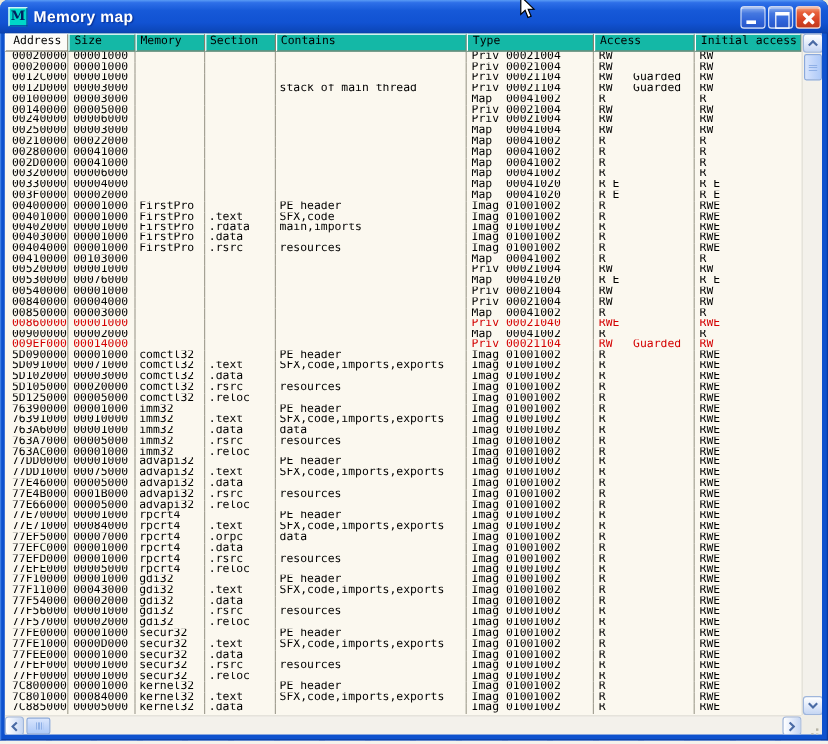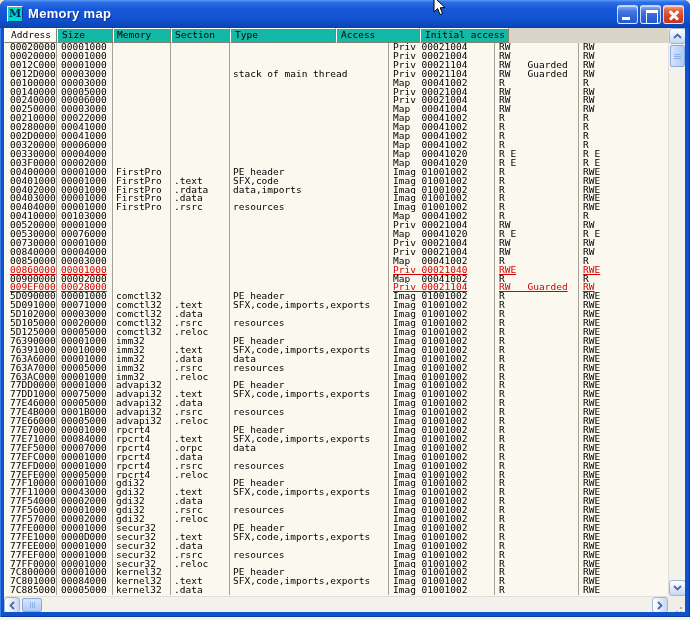--- a/index.html
+++ b/index.html
@@ -65,21 +65,21 @@
   .col-type     { width:106px; padding-left:4px; }
   .col-access   { width:84px;  padding-left:4px; }
   .col-initial  { width:89px;  padding-left:4px; }
 
   
   .table { position:absolute; left:0; top:15px; right:17px; bottom:16px; overflow:hidden; }
   .row { display:flex; height:8.92px; white-space:pre; }
   .cell { height:8.92px; font-size:9.5px; line-height:8.8px; color:#000;
     border-right:1px solid #A5A295; overflow:hidden; white-space:pre; }
   .cell.col-initial { border-right:none; }
-  .row.red .cell { color:var(--red,#D40000);text-decoration:underline; }
+  .row.red .cell { color:var(--red,#D40000); }
 
   
   .vscroll { position:absolute; top:0; right:0; width:17px; bottom:16px;
     background:#F3F1EB; border-left:1px solid #E2DFD6; }
   .hscroll { position:absolute; left:0; bottom:0; right:17px; height:16px;
     background:#F3F1EB; border-top:1px solid #E2DFD6; display:flex; align-items:center; }
   .sbtn { width:16px; height:16px; display:flex; align-items:center; justify-content:center;
     background:linear-gradient(180deg,#FFFFFF 0%,#E3EBFA 50%,#C5D6F3 100%);
     border:1px solid #9FB6DC; border-radius:3px; }
   .hscroll .sbtn { background:linear-gradient(90deg,#FFFFFF 0%,#E3EBFA 50%,#C5D6F3 100%); }
@@ -128,20 +128,21 @@
       </div>
     </div>
 
     <div class="window-body">
 
       <div class="header-row">
         <div class="hcell sorted col-address">Address</div>
         <div class="hcell col-size">Size</div>
         <div class="hcell col-owner">Memory</div>
         <div class="hcell col-section">Section</div>
+        <div class="hcell col-contains">Contains</div>
         <div class="hcell col-type">Type</div>
         <div class="hcell col-access">Access</div>
         <div class="hcell col-initial">Initial access</div>
       </div>
 
       <div class="table">
           <div class="row"><span class="cell col-address">00020000</span><span class="cell col-size">00001000</span><span class="cell col-owner"></span><span class="cell col-section"></span><span class="cell col-contains"></span><span class="cell col-type">Priv 00021004</span><span class="cell col-access">RW</span><span class="cell col-initial">RW</span></div>
           <div class="row"><span class="cell col-address">00020000</span><span class="cell col-size">00001000</span><span class="cell col-owner"></span><span class="cell col-section"></span><span class="cell col-contains"></span><span class="cell col-type">Priv 00021004</span><span class="cell col-access">RW</span><span class="cell col-initial">RW</span></div>
           <div class="row"><span class="cell col-address">0012C000</span><span class="cell col-size">00001000</span><span class="cell col-owner"></span><span class="cell col-section"></span><span class="cell col-contains"></span><span class="cell col-type">Priv 00021104</span><span class="cell col-access">RW   Guarded</span><span class="cell col-initial">RW</span></div>
           <div class="row"><span class="cell col-address">0012D000</span><span class="cell col-size">00003000</span><span class="cell col-owner"></span><span class="cell col-section"></span><span class="cell col-contains">stack of main thread</span><span class="cell col-type">Priv 00021104</span><span class="cell col-access">RW   Guarded</span><span class="cell col-initial">RW</span></div>
@@ -150,32 +151,32 @@
           <div class="row"><span class="cell col-address">00240000</span><span class="cell col-size">00006000</span><span class="cell col-owner"></span><span class="cell col-section"></span><span class="cell col-contains"></span><span class="cell col-type">Priv 00021004</span><span class="cell col-access">RW</span><span class="cell col-initial">RW</span></div>
           <div class="row"><span class="cell col-address">00250000</span><span class="cell col-size">00003000</span><span class="cell col-owner"></span><span class="cell col-section"></span><span class="cell col-contains"></span><span class="cell col-type">Map  00041004</span><span class="cell col-access">RW</span><span class="cell col-initial">RW</span></div>
           <div class="row"><span class="cell col-address">00210000</span><span class="cell col-size">00022000</span><span class="cell col-owner"></span><span class="cell col-section"></span><span class="cell col-contains"></span><span class="cell col-type">Map  00041002</span><span class="cell col-access">R</span><span class="cell col-initial">R</span></div>
           <div class="row"><span class="cell col-address">00280000</span><span class="cell col-size">00041000</span><span class="cell col-owner"></span><span class="cell col-section"></span><span class="cell col-contains"></span><span class="cell col-type">Map  00041002</span><span class="cell col-access">R</span><span class="cell col-initial">R</span></div>
           <div class="row"><span class="cell col-address">002D0000</span><span class="cell col-size">00041000</span><span class="cell col-owner"></span><span class="cell col-section"></span><span class="cell col-contains"></span><span class="cell col-type">Map  00041002</span><span class="cell col-access">R</span><span class="cell col-initial">R</span></div>
           <div class="row"><span class="cell col-address">00320000</span><span class="cell col-size">00006000</span><span class="cell col-owner"></span><span class="cell col-section"></span><span class="cell col-contains"></span><span class="cell col-type">Map  00041002</span><span class="cell col-access">R</span><span class="cell col-initial">R</span></div>
           <div class="row"><span class="cell col-address">00330000</span><span class="cell col-size">00004000</span><span class="cell col-owner"></span><span class="cell col-section"></span><span class="cell col-contains"></span><span class="cell col-type">Map  00041020</span><span class="cell col-access">R E</span><span class="cell col-initial">R E</span></div>
           <div class="row"><span class="cell col-address">003F0000</span><span class="cell col-size">00002000</span><span class="cell col-owner"></span><span class="cell col-section"></span><span class="cell col-contains"></span><span class="cell col-type">Map  00041020</span><span class="cell col-access">R E</span><span class="cell col-initial">R E</span></div>
           <div class="row"><span class="cell col-address">00400000</span><span class="cell col-size">00001000</span><span class="cell col-owner">FirstPro</span><span class="cell col-section"></span><span class="cell col-contains">PE header</span><span class="cell col-type">Imag 01001002</span><span class="cell col-access">R</span><span class="cell col-initial">RWE</span></div>
           <div class="row"><span class="cell col-address">00401000</span><span class="cell col-size">00001000</span><span class="cell col-owner">FirstPro</span><span class="cell col-section">.text</span><span class="cell col-contains">SFX,code</span><span class="cell col-type">Imag 01001002</span><span class="cell col-access">R</span><span class="cell col-initial">RWE</span></div>
-          <div class="row"><span class="cell col-address">00402000</span><span class="cell col-size">00001000</span><span class="cell col-owner">FirstPro</span><span class="cell col-section">.rdata</span><span class="cell col-contains">data,imports</span><span class="cell col-type">Imag 01001002</span><span class="cell col-access">R</span><span class="cell col-initial">RWE</span></div>
+          <div class="row"><span class="cell col-address">00402000</span><span class="cell col-size">00001000</span><span class="cell col-owner">FirstPro</span><span class="cell col-section">.rdata</span><span class="cell col-contains">main,imports</span><span class="cell col-type">Imag 01001002</span><span class="cell col-access">R</span><span class="cell col-initial">RWE</span></div>
           <div class="row"><span class="cell col-address">00403000</span><span class="cell col-size">00001000</span><span class="cell col-owner">FirstPro</span><span class="cell col-section">.data</span><span class="cell col-contains"></span><span class="cell col-type">Imag 01001002</span><span class="cell col-access">R</span><span class="cell col-initial">RWE</span></div>
           <div class="row"><span class="cell col-address">00404000</span><span class="cell col-size">00001000</span><span class="cell col-owner">FirstPro</span><span class="cell col-section">.rsrc</span><span class="cell col-contains">resources</span><span class="cell col-type">Imag 01001002</span><span class="cell col-access">R</span><span class="cell col-initial">RWE</span></div>
           <div class="row"><span class="cell col-address">00410000</span><span class="cell col-size">00103000</span><span class="cell col-owner"></span><span class="cell col-section"></span><span class="cell col-contains"></span><span class="cell col-type">Map  00041002</span><span class="cell col-access">R</span><span class="cell col-initial">R</span></div>
           <div class="row"><span class="cell col-address">00520000</span><span class="cell col-size">00001000</span><span class="cell col-owner"></span><span class="cell col-section"></span><span class="cell col-contains"></span><span class="cell col-type">Priv 00021004</span><span class="cell col-access">RW</span><span class="cell col-initial">RW</span></div>
           <div class="row"><span class="cell col-address">00530000</span><span class="cell col-size">00076000</span><span class="cell col-owner"></span><span class="cell col-section"></span><span class="cell col-contains"></span><span class="cell col-type">Map  00041020</span><span class="cell col-access">R E</span><span class="cell col-initial">R E</span></div>
-          <div class="row"><span class="cell col-address">00730000</span><span class="cell col-size">00001000</span><span class="cell col-owner"></span><span class="cell col-section"></span><span class="cell col-contains"></span><span class="cell col-type">Priv 00021004</span><span class="cell col-access">RW</span><span class="cell col-initial">RW</span></div>
+          <div class="row"><span class="cell col-address">00540000</span><span class="cell col-size">00001000</span><span class="cell col-owner"></span><span class="cell col-section"></span><span class="cell col-contains"></span><span class="cell col-type">Priv 00021004</span><span class="cell col-access">RW</span><span class="cell col-initial">RW</span></div>
           <div class="row"><span class="cell col-address">00840000</span><span class="cell col-size">00004000</span><span class="cell col-owner"></span><span class="cell col-section"></span><span class="cell col-contains"></span><span class="cell col-type">Priv 00021004</span><span class="cell col-access">RW</span><span class="cell col-initial">RW</span></div>
           <div class="row"><span class="cell col-address">00850000</span><span class="cell col-size">00003000</span><span class="cell col-owner"></span><span class="cell col-section"></span><span class="cell col-contains"></span><span class="cell col-type">Map  00041002</span><span class="cell col-access">R</span><span class="cell col-initial">R</span></div>
           <div class="row red"><span class="cell col-address">00860000</span><span class="cell col-size">00001000</span><span class="cell col-owner"></span><span class="cell col-section"></span><span class="cell col-contains"></span><span class="cell col-type">Priv 00021040</span><span class="cell col-access">RWE</span><span class="cell col-initial">RWE</span></div>
           <div class="row"><span class="cell col-address">00900000</span><span class="cell col-size">00002000</span><span class="cell col-owner"></span><span class="cell col-section"></span><span class="cell col-contains"></span><span class="cell col-type">Map  00041002</span><span class="cell col-access">R</span><span class="cell col-initial">R</span></div>
-          <div class="row red"><span class="cell col-address">009EF000</span><span class="cell col-size">00028000</span><span class="cell col-owner"></span><span class="cell col-section"></span><span class="cell col-contains"></span><span class="cell col-type">Priv 00021104</span><span class="cell col-access">RW   Guarded</span><span class="cell col-initial">RW</span></div>
+          <div class="row red"><span class="cell col-address">009EF000</span><span class="cell col-size">00014000</span><span class="cell col-owner"></span><span class="cell col-section"></span><span class="cell col-contains"></span><span class="cell col-type">Priv 00021104</span><span class="cell col-access">RW   Guarded</span><span class="cell col-initial">RW</span></div>
           <div class="row"><span class="cell col-address">5D090000</span><span class="cell col-size">00001000</span><span class="cell col-owner">comctl32</span><span class="cell col-section"></span><span class="cell col-contains">PE header</span><span class="cell col-type">Imag 01001002</span><span class="cell col-access">R</span><span class="cell col-initial">RWE</span></div>
           <div class="row"><span class="cell col-address">5D091000</span><span class="cell col-size">00071000</span><span class="cell col-owner">comctl32</span><span class="cell col-section">.text</span><span class="cell col-contains">SFX,code,imports,exports</span><span class="cell col-type">Imag 01001002</span><span class="cell col-access">R</span><span class="cell col-initial">RWE</span></div>
           <div class="row"><span class="cell col-address">5D102000</span><span class="cell col-size">00003000</span><span class="cell col-owner">comctl32</span><span class="cell col-section">.data</span><span class="cell col-contains"></span><span class="cell col-type">Imag 01001002</span><span class="cell col-access">R</span><span class="cell col-initial">RWE</span></div>
           <div class="row"><span class="cell col-address">5D105000</span><span class="cell col-size">00020000</span><span class="cell col-owner">comctl32</span><span class="cell col-section">.rsrc</span><span class="cell col-contains">resources</span><span class="cell col-type">Imag 01001002</span><span class="cell col-access">R</span><span class="cell col-initial">RWE</span></div>
           <div class="row"><span class="cell col-address">5D125000</span><span class="cell col-size">00005000</span><span class="cell col-owner">comctl32</span><span class="cell col-section">.reloc</span><span class="cell col-contains"></span><span class="cell col-type">Imag 01001002</span><span class="cell col-access">R</span><span class="cell col-initial">RWE</span></div>
           <div class="row"><span class="cell col-address">76390000</span><span class="cell col-size">00001000</span><span class="cell col-owner">imm32</span><span class="cell col-section"></span><span class="cell col-contains">PE header</span><span class="cell col-type">Imag 01001002</span><span class="cell col-access">R</span><span class="cell col-initial">RWE</span></div>
           <div class="row"><span class="cell col-address">76391000</span><span class="cell col-size">00010000</span><span class="cell col-owner">imm32</span><span class="cell col-section">.text</span><span class="cell col-contains">SFX,code,imports,exports</span><span class="cell col-type">Imag 01001002</span><span class="cell col-access">R</span><span class="cell col-initial">RWE</span></div>
           <div class="row"><span class="cell col-address">763A6000</span><span class="cell col-size">00001000</span><span class="cell col-owner">imm32</span><span class="cell col-section">.data</span><span class="cell col-contains">data</span><span class="cell col-type">Imag 01001002</span><span class="cell col-access">R</span><span class="cell col-initial">RWE</span></div>
           <div class="row"><span class="cell col-address">763A7000</span><span class="cell col-size">00005000</span><span class="cell col-owner">imm32</span><span class="cell col-section">.rsrc</span><span class="cell col-contains">resources</span><span class="cell col-type">Imag 01001002</span><span class="cell col-access">R</span><span class="cell col-initial">RWE</span></div>
           <div class="row"><span class="cell col-address">763AC000</span><span class="cell col-size">00001000</span><span class="cell col-owner">imm32</span><span class="cell col-section">.reloc</span><span class="cell col-contains"></span><span class="cell col-type">Imag 01001002</span><span class="cell col-access">R</span><span class="cell col-initial">RWE</span></div>

